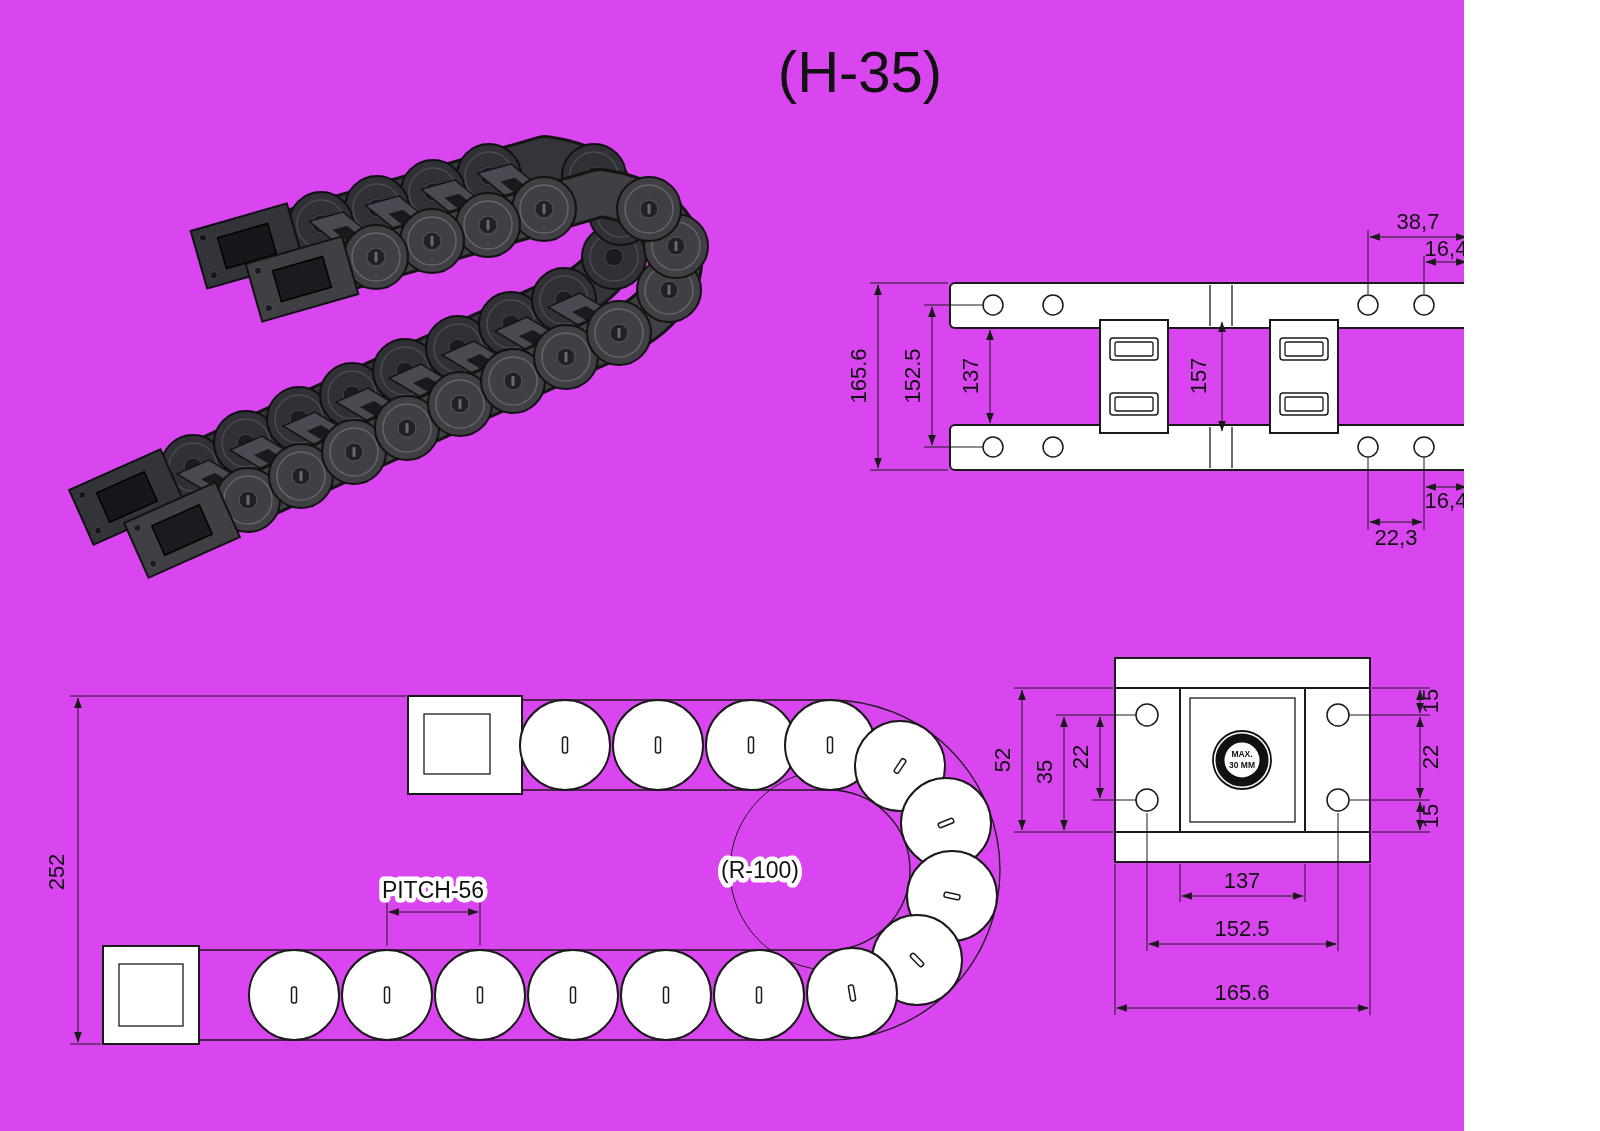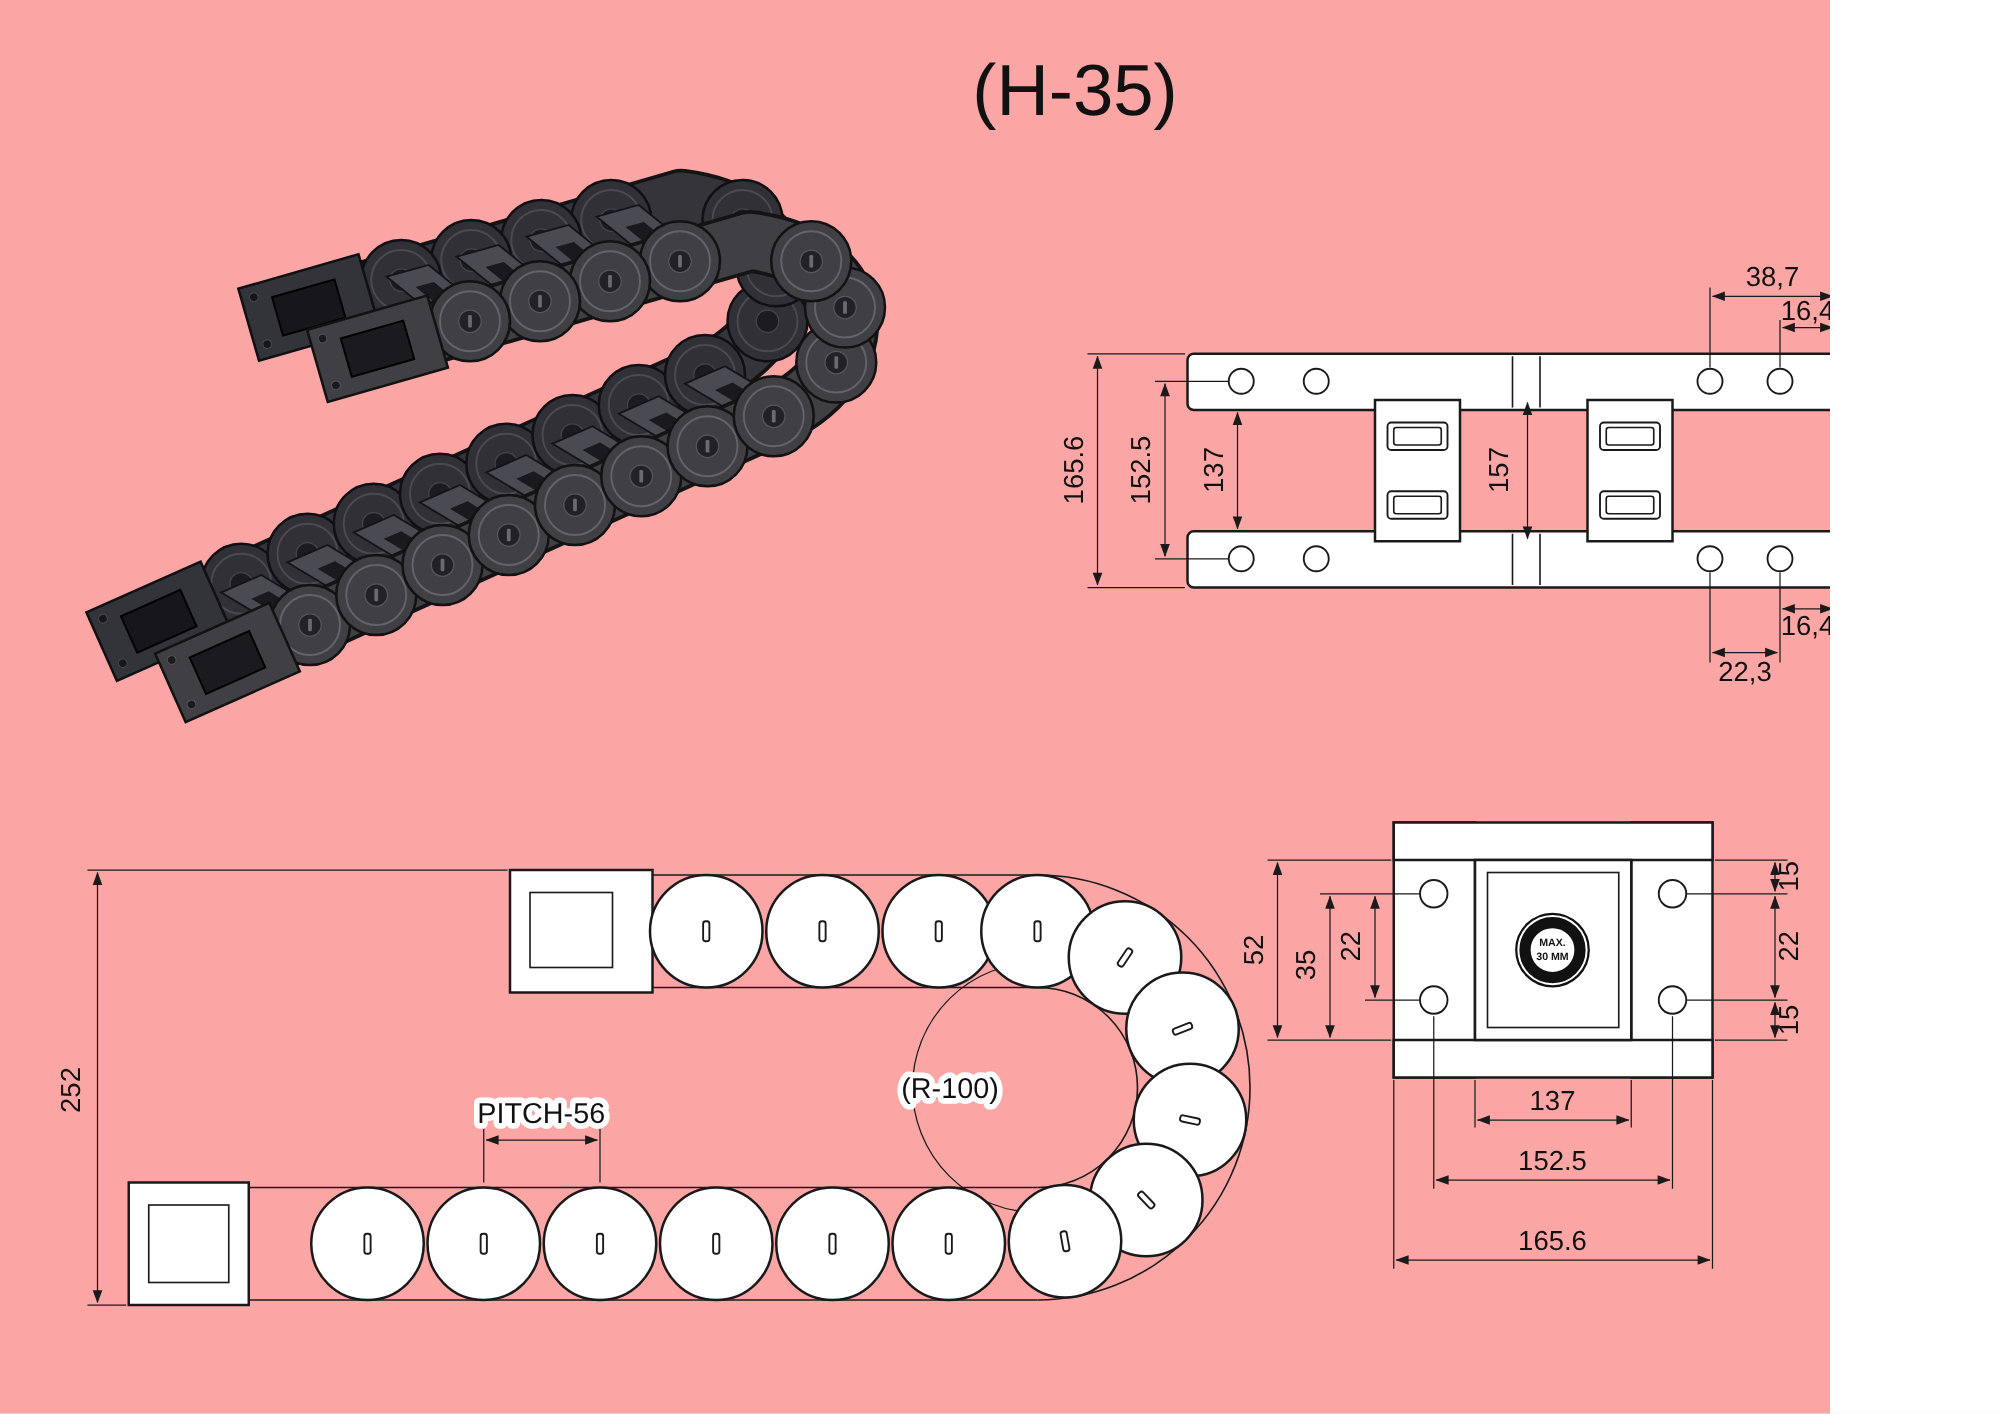--- a/index.html
+++ b/index.html
@@ -1,16 +1,16 @@
 <!DOCTYPE html>
 <html><head>
 <meta charset="utf-8">
 <style>
   html,body { margin:0; padding:0; background:#fff; }
-  .page { position:relative; width:1464px; height:1131px; background:#fca5a5; overflow:hidden;
+  .page { position:relative; width:1464px; height:1131px; background:#d946ef; overflow:hidden;
           font-family:"Liberation Sans", sans-serif; }
   svg { display:block; }
   .outline  { fill:#fff; stroke:#1a1a1a; stroke-width:2; }
   .thin     { fill:none; stroke:#1a1a1a; stroke-width:1.3; }
   .thin-w   { fill:#fff; stroke:#1a1a1a; stroke-width:1.5; }
   .ext      { fill:none; stroke:#1a1a1a; stroke-width:1; }
   .dimline  { fill:none; stroke:#1a1a1a; stroke-width:1;
               marker-start:url(#arrow); marker-end:url(#arrow); }
   .dtxt     { font-family:"Liberation Sans",sans-serif; font-size:22px; fill:#111; }
   .dtxt-s   { font-family:"Liberation Sans",sans-serif; font-size:23px; fill:#111; }

